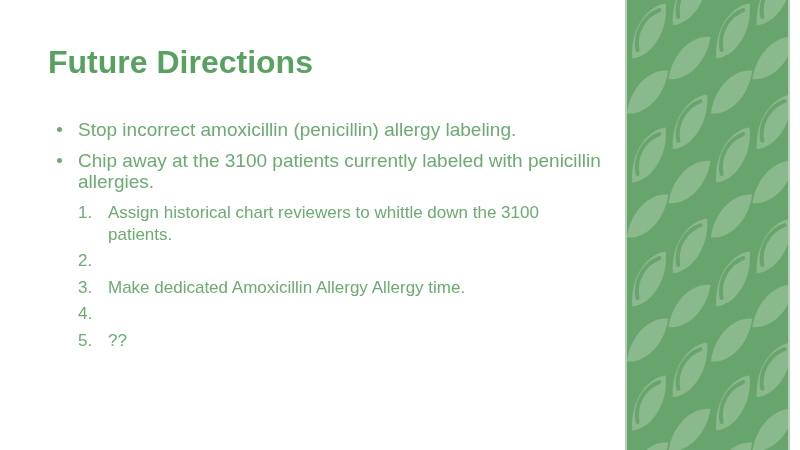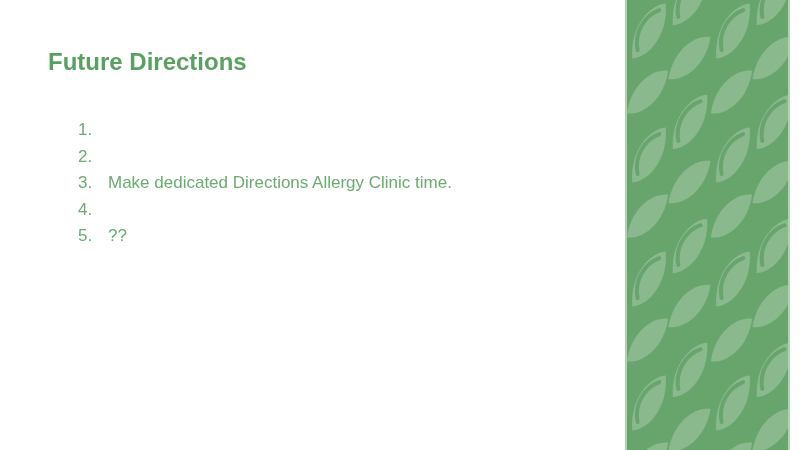--- a/index.html
+++ b/index.html
@@ -18,21 +18,21 @@
   }
   .slide{
     position:relative;width:800px;height:450px;
     background:var(--bg);
   }
   .content{
     position:absolute;left:48px;top:45px;width:570px;
   }
   .title{
     margin:0 0 40px 0;
-    font-size:24px;line-height:34px;font-weight:700;
+    font-size:32px;line-height:34px;font-weight:700;
     color:var(--title-color);
     letter-spacing:0px;
   }
   ul.bullets{
     list-style:none;margin:0;padding:0;
     color:var(--body-color);
   }
   ul.bullets > li{
     display:flex;align-items:flex-start;
     font-size:19px;line-height:21px;
@@ -78,32 +78,41 @@
 </style>
 </head>
 <body>
 
 <div class="slide">
 
   <div class="content">
     <h1 class="title">Future Directions</h1>
 
     <ul class="bullets">
+      <li>
+        <span class="b-dot"></span>
+        <span class="b-text">Stop incorrect amoxicillin (penicillin) allergy labeling.</span>
+      </li>
+      <li>
+        <span class="b-dot"></span>
+        <span class="b-text">Chip away at the 3100 patients currently labeled with penicillin allergies.</span>
+      </li>
     </ul>
 
     <ol class="ideas">
       <li>
         <span class="n-num">1.</span>
+        <span class="n-text">Assign historical chart reviewers to whittle down the 3100 patients.</span>
       </li>
       <li>
         <span class="n-num">2.</span>
       </li>
       <li>
         <span class="n-num">3.</span>
-        <span class="n-text">Make dedicated Directions Allergy Clinic time.</span>
+        <span class="n-text">Make dedicated Amoxicillin Allergy Allergy time.</span>
       </li>
       <li>
         <span class="n-num">4.</span>
       </li>
       <li>
         <span class="n-num">5.</span>
         <span class="n-text">??</span>
       </li>
     </ol>
   </div>

